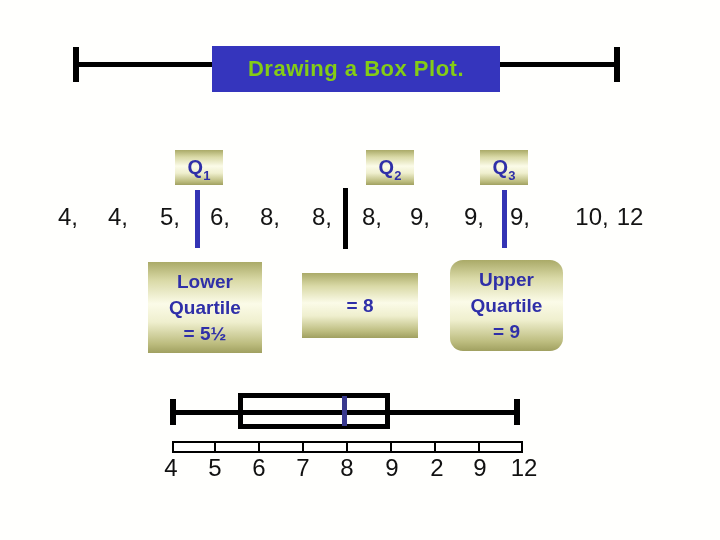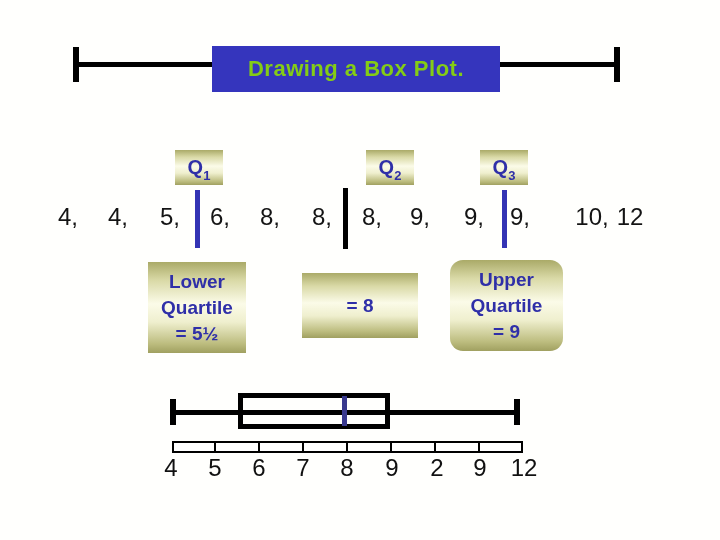--- a/index.html
+++ b/index.html
@@ -101,21 +101,21 @@
     <span class="dval" style="left:270px;">8,</span>
     <span class="dval" style="left:322px;">8,</span>
     <span class="dval" style="left:372px;">8,</span>
     <span class="dval" style="left:420px;">9,</span>
     <span class="dval" style="left:474px;">9,</span>
     <span class="dval" style="left:520px;">9,</span>
     <span class="dval" style="left:592px;">10,</span>
     <span class="dval" style="left:630px;">12</span>
   </div>
 
-  <div class="tanbox statbox" style="left:148px;top:262px;width:98px;height:91px;">
+  <div class="tanbox statbox" style="left:148px;top:262px;width:114px;height:91px;">
     <span>Lower</span>
     <span>Quartile</span>
     <span>= 5½</span>
   </div>
   <div class="tanbox statbox" style="left:302px;top:273px;width:116px;height:65px;">
     <span>= 8</span>
   </div>
   <div class="tanbox statbox" style="left:450px;top:260px;width:113px;height:91px;border-radius:13px;">
     <span>Upper</span>
     <span>Quartile</span>

